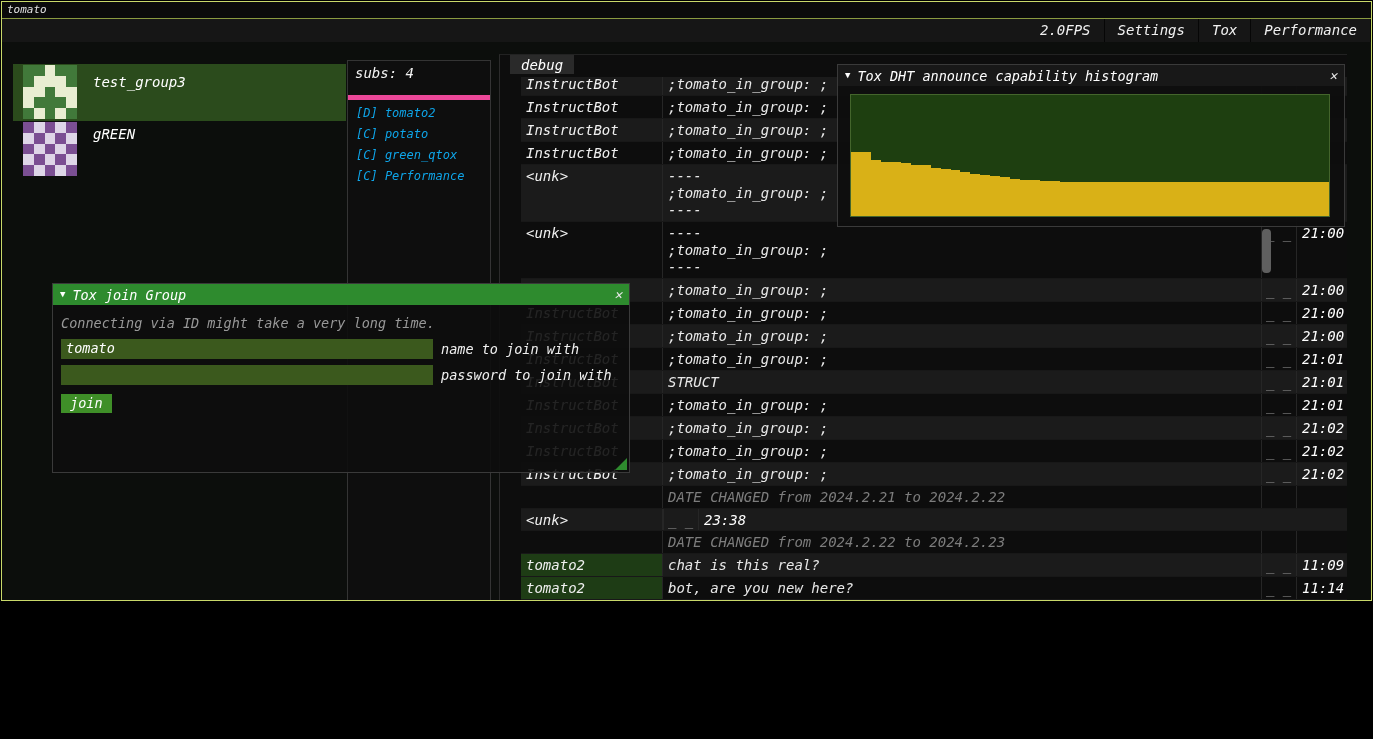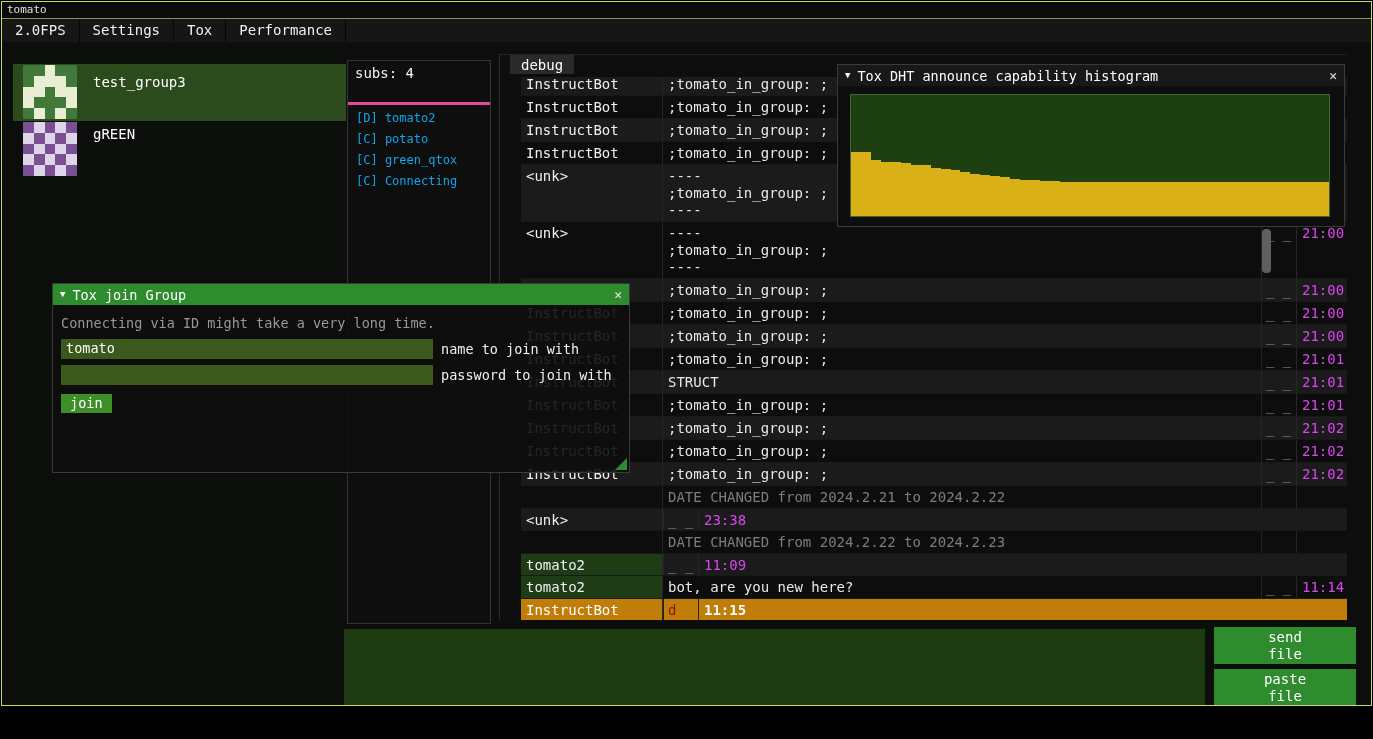--- a/index.html
+++ b/index.html
@@ -1,45 +1,46 @@
 <!DOCTYPE html>
 <html><head>
 <meta charset="utf-8">
 <style>
   * { box-sizing: border-box; margin: 0; padding: 0; }
   html,body { width:1373px; height:739px; background:#000; }
   body { font-family:"DejaVu Sans Mono", monospace; }
 
   .app {
-    position:relative; width:1371px; height:705px; margin:1px;
+    position:relative; width:1371px; height:600px; margin:1px;
     background:#0c0e0c; border:1px solid #c9d96a; overflow:hidden;
     color:#e6e6e6;
+    font-style:italic;
   }
 
   
   .titlebar { height:17px; background:#0b0b0b; border-bottom:1px solid #8a9a40;
     font-size:11px; line-height:16px; padding-left:5px; color:#e0e0e0; }
 
   
-  .menubar { height:23px; background:#161616; display:flex; font-size:14px; }
+  .menubar { height:23px; background:#161616; display:flex; font-size:14px;justify-content:flex-end; }
   .menu-item { padding:0 13px; line-height:23px; border-right:1px solid #060606; color:#f0f0f0; }
 
   
   .groups { position:absolute; left:11px; top:62px; width:334px; }
   .group-item { display:flex; align-items:flex-start; height:57px; width:333px; }
   .group-item.selected { background:#2b4b1c; }
   .group-item + .group-item { height:54px; }
   .group-avatar { width:58px; height:54px; margin:1px 0 0 8px; flex:none; }
   .group-name { margin:10px 0 0 14px; font-size:14px; color:#fff; }
   .group-item + .group-item .group-name { margin-top:5px; }
 
   
   .subs-panel { position:absolute; left:345px; top:58px; width:144px; height:564px;
     border:1px solid #343434; background:#0e0e0e; }
-  .subs-header { padding:4px 7px 21px; font-size:14px; border-bottom:3px solid #ec4899; color:#f2f2f2; }
+  .subs-header { padding:4px 7px 14px; font-size:14px; border-bottom:5px solid #ec4899; color:#f2f2f2; }
   .subs-list { padding-top:3px; }
   .subs-item { padding:1px 8px; font-size:12px; line-height:19px; color:#0ea5e9; white-space:nowrap; }
 
   
   .chat-panel { position:absolute; left:497px; top:52px; width:848px; height:566px;
     border-left:1px solid #2b2b2b; border-top:1px solid #222; background:#0d0d0d; }
   .tabbar { height:22px; }
   .tab { display:inline-block; margin-left:10px; padding:2px 11px 1px; background:#2a2a2a;
     color:#fff; font-size:14px; }
   .chat-log { position:absolute; left:0; top:22px; right:0; bottom:0; overflow:hidden;margin-left:21px; }
@@ -49,21 +50,21 @@
     border-bottom:1px solid #181818; }
   .chat-row.alt { background:#1b1b1b; }
   .chat-line { height:17px; line-height:17px; white-space:nowrap; }
   .c-name { width:142px; flex:none; padding:3px 0 2px 5px; border-right:1px solid #262626;
     color:#f0f0f0; white-space:nowrap; overflow:hidden; }
   .c-name.self { background:#1e3c15; }
   .c-msg  { flex:1; padding:3px 0 2px 5px; color:#e8e8e8; overflow:hidden; }
   .c-flags{ width:35px; flex:none; padding:3px 0 2px 4px; border-left:1px solid #262626;
     color:#8a8a8a; white-space:nowrap; }
   .c-time { width:51px; flex:none; padding:3px 0 2px 5px; border-left:1px solid #262626;
-    color:#d946ef; white-space:nowrap; }
+    color:#ffffff; white-space:nowrap; }
   .chat-row.sys .c-msg { color:#7d7d7d; }
   .chat-row.selected { background:#c07d08 !important; }
   .chat-row.selected .c-name { color:#fff; }
   .chat-row.selected .c-flags { color:#8f1500; }
   .chat-row.selected .c-time { font-weight:bold; color:#fff; }
 
   .scroll-handle { position:absolute; left:741px; top:152px; width:9px; height:44px;
     background:#5f5f5f; border-radius:4px; z-index:10; }
 
   
@@ -156,21 +157,21 @@
         <span class="group-name">gREEN</span>
       </div>
     </div>
 
   <div class="subs-panel">
     <div class="subs-header">subs: 4</div>
     <div class="subs-list">
         <div class="subs-item">[D] tomato2</div>
         <div class="subs-item">[C] potato</div>
         <div class="subs-item">[C] green_qtox</div>
-        <div class="subs-item">[C] Connecting</div>
+        <div class="subs-item">[C] Performance</div>
       </div>
   </div>
 
   <div class="chat-panel">
     <div class="tabbar">
       <span class="tab">debug</span>
     </div>
     <div class="chat-log">
       <div class="chat-rows">
           <div class="chat-row alt">
@@ -313,20 +314,23 @@
           <div class="chat-row sys">
             <div class="c-name"></div>
             <div class="c-msg">
               <div class="chat-line">DATE CHANGED from 2024.2.22 to 2024.2.23</div>
             </div>
             <div class="c-flags"></div>
             <div class="c-time"></div>
           </div>
           <div class="chat-row alt">
             <div class="c-name self">tomato2</div>
+            <div class="c-msg">
+              <div class="chat-line">chat is this real?</div>
+            </div>
             <div class="c-flags">_ _</div>
             <div class="c-time">11:09</div>
           </div>
           <div class="chat-row">
             <div class="c-name self">tomato2</div>
             <div class="c-msg">
               <div class="chat-line">bot, are you new here?</div>
             </div>
             <div class="c-flags">_ _</div>
             <div class="c-time">11:14</div>

